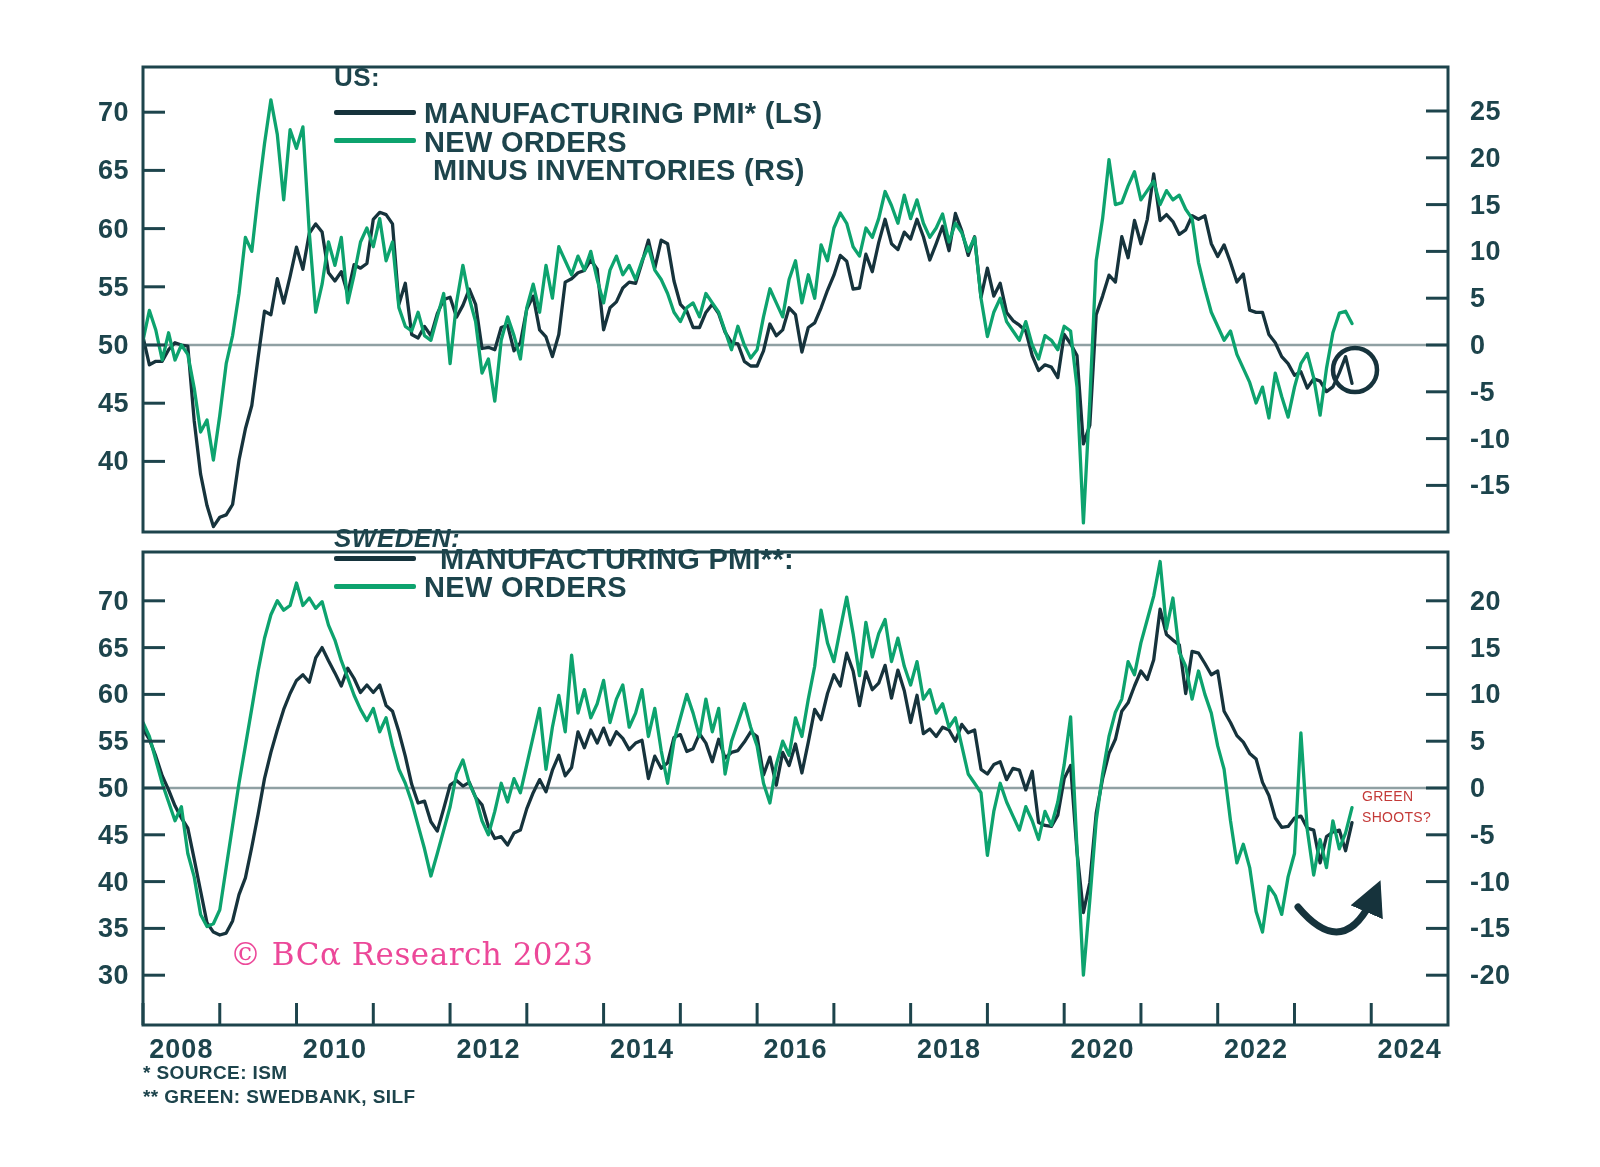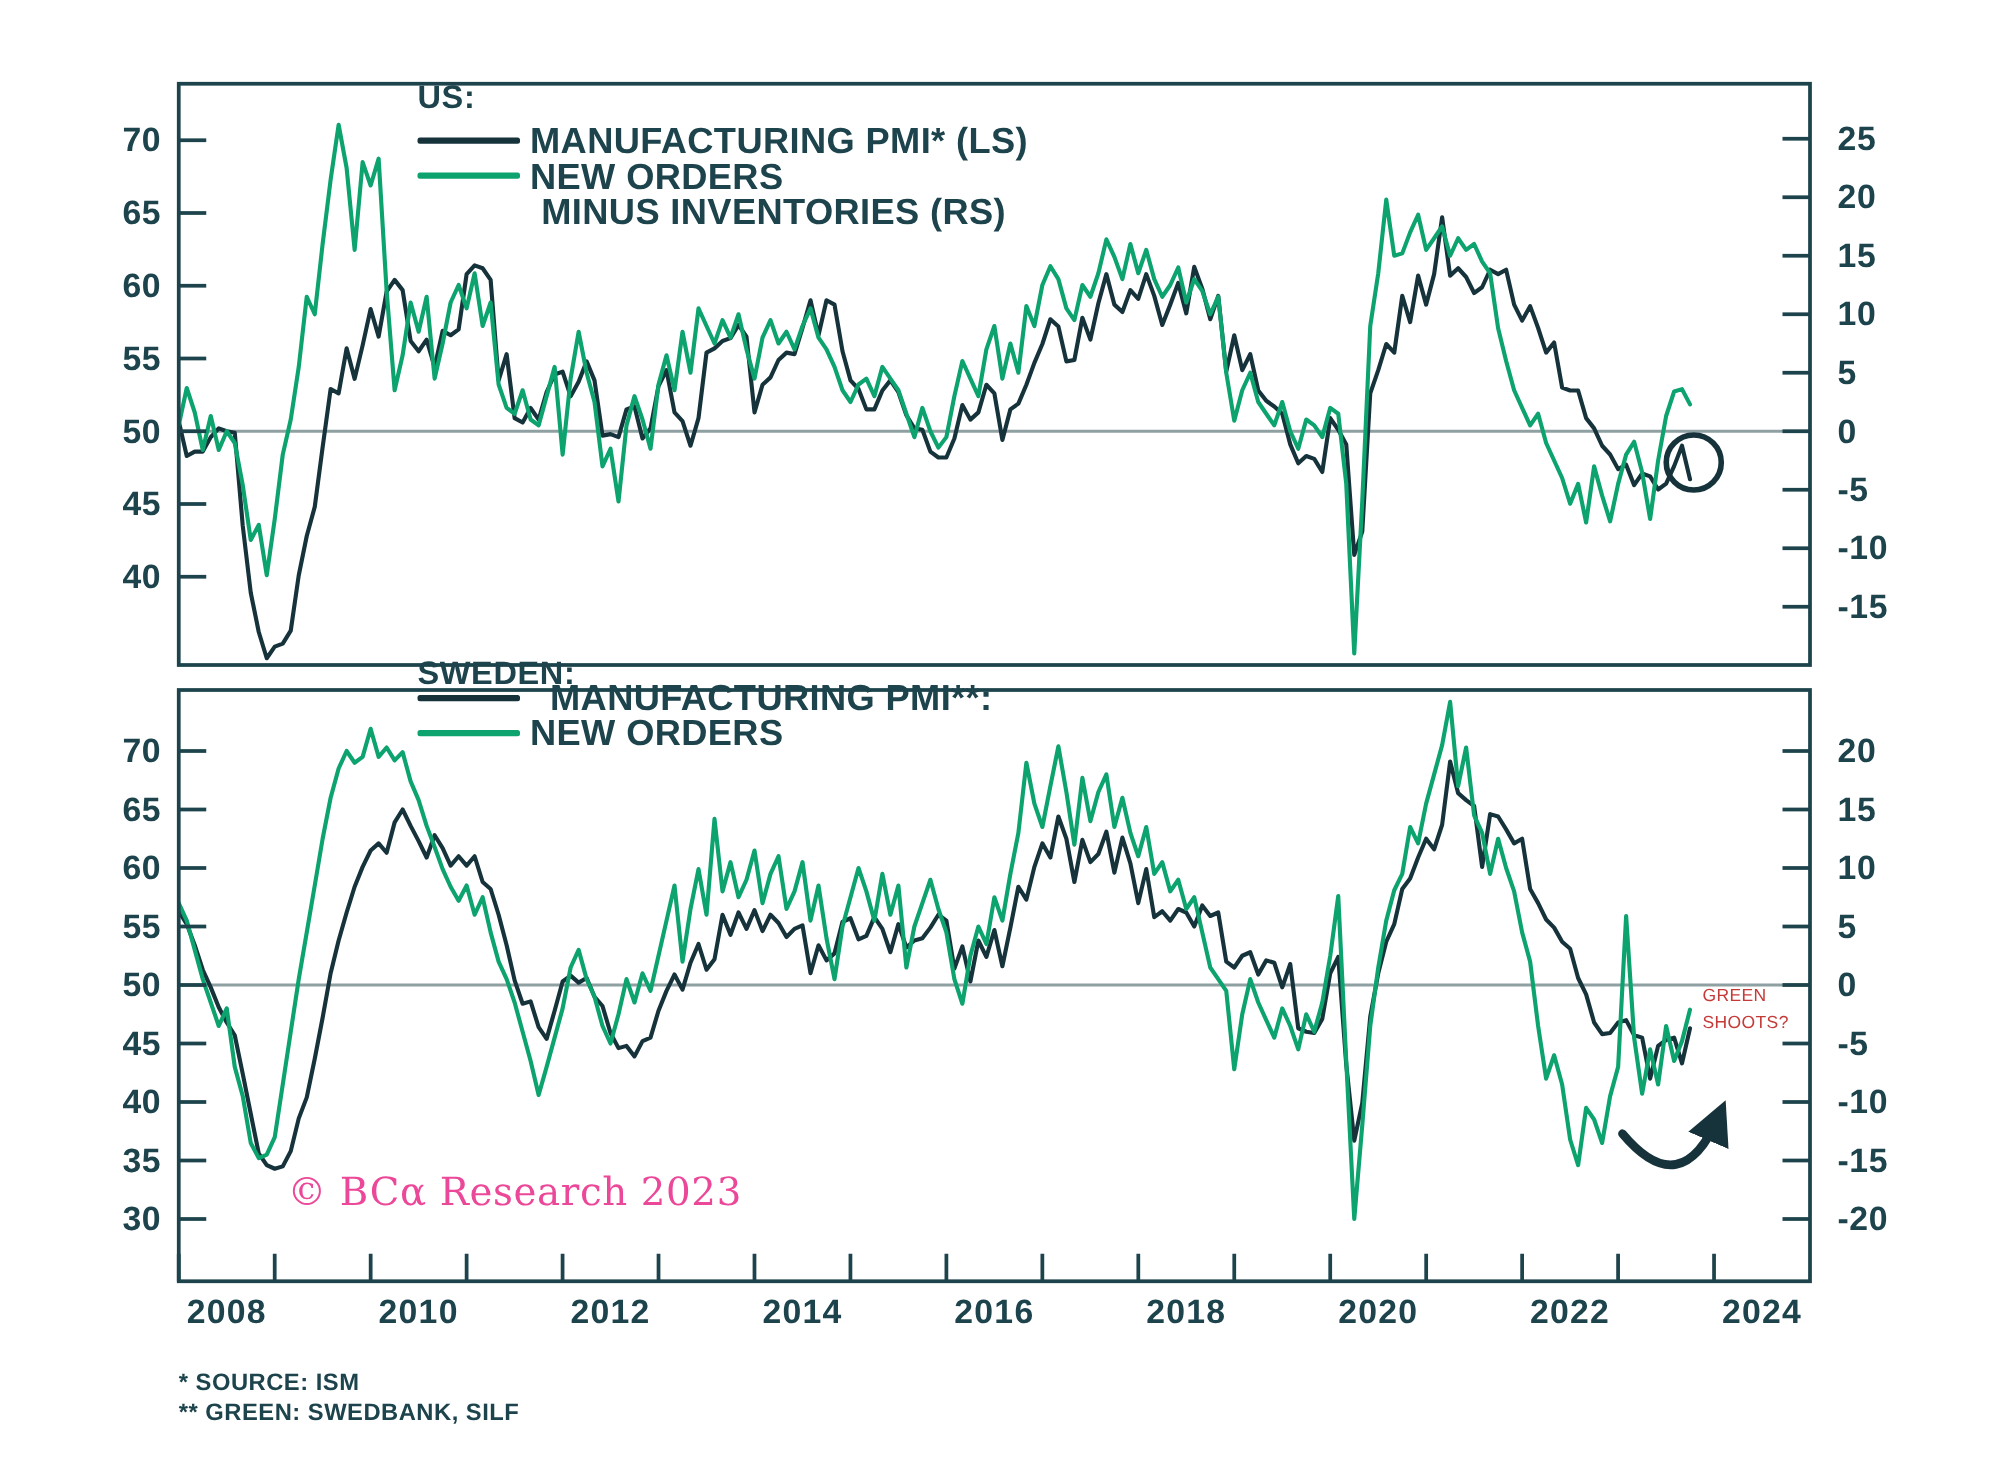--- a/index.html
+++ b/index.html
@@ -9,21 +9,21 @@
   .tick-label{font-weight:700;font-size:27px;fill:#1d444c;letter-spacing:.5px;}
   .year-label{font-weight:700;font-size:27px;fill:#1d444c;letter-spacing:1px;}
   .lbl{position:absolute;color:#1d444c;font-weight:700;white-space:nowrap;text-align:right;}
   .legend-region{font-size:26px;letter-spacing:.5px;}
   .legend-item{font-size:29px;letter-spacing:.3px;}
   .swatch{position:absolute;height:5px;width:82px;border-radius:2px;}
   .green-shoots{position:absolute;font-weight:400;font-size:14px;line-height:21px;
                 white-space:pre-line;letter-spacing:.3px;}
   .copyright{position:absolute;font-family:"DejaVu Serif","Liberation Serif",serif;
              font-size:31px;color:#ec4899;letter-spacing:.5px;}
-  .footnote{font-size:19px;letter-spacing:.4px;margin-top:34px;}
+  .footnote{font-size:19px;letter-spacing:.4px;}
 </style>
 </head>
 <body>
 
 <div class="stage">
 
   <svg id="chart-svg" width="1600" height="1167" viewBox="0 0 1600 1167">
       <defs>
         <marker id="ah" viewBox="0 0 10 10" refX="6" refY="5" markerWidth="5" markerHeight="5" orient="auto">
           <path d="M0,0 L10,5 L0,10 z" fill="#16333c"></path>
@@ -145,21 +145,21 @@
       <path d="M 1298 907 Q 1345 963 1375 893" fill="none" stroke="#16333c" stroke-width="7" stroke-linecap="round" marker-end="url(#ah)"></path>
     </svg>
 
   <div class="lbl legend-region" style="left:334px;top:62px;">US:</div>
   <div class="swatch" style="left:334px;top:110px;background:#16333c;"></div>
   <div class="lbl legend-item" style="left:424px;top:97px;">MANUFACTURING PMI* (LS)</div>
   <div class="swatch" style="left:334px;top:138px;background:#0da36e;"></div>
   <div class="lbl legend-item" style="left:424px;top:126px;">NEW ORDERS</div>
   <div class="lbl legend-item" style="left:433px;top:154px;">MINUS INVENTORIES (RS)</div>
 
-  <div class="lbl legend-region" style="left:334px;top:523px;">SWEDEN:</div>
+  <div class="lbl legend-region" style="left:334px;top:523px;font-style:italic;">SWEDEN:</div>
   <div class="swatch" style="left:334px;top:556px;background:#16333c;"></div>
   <div class="lbl legend-item" style="left:424px;top:543px;margin-left:16px;">MANUFACTURING PMI**:</div>
   <div class="swatch" style="left:334px;top:584px;background:#0da36e;"></div>
   <div class="lbl legend-item" style="left:424px;top:571px;">NEW ORDERS</div>
 
   <div class="green-shoots" style="left:1362px;top:786px;color:#c43a38;">GREEN
 SHOOTS?</div>
 
   <div class="copyright" style="left:230px;top:936px;">© BCα Research 2023</div>
 

